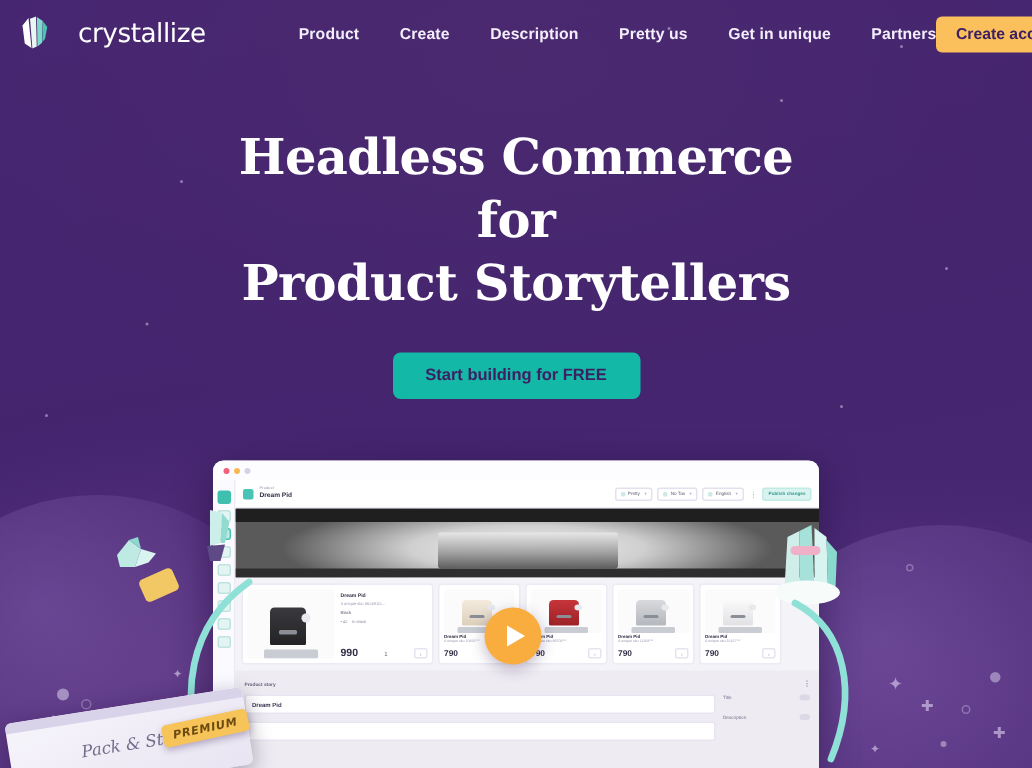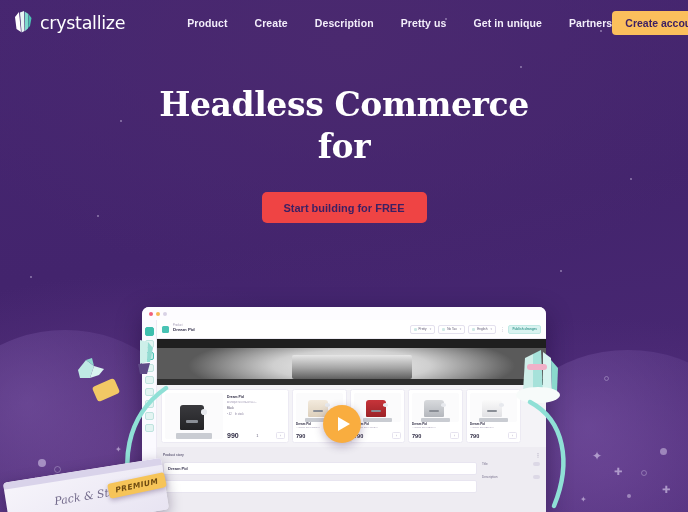--- a/index.html
+++ b/index.html
@@ -38,21 +38,21 @@
   .header {
     position: relative; z-index: 6;
     height: 45px;
     display: flex; align-items: center;
     padding: 0 11px 0 12px;
   }
   .logo { display: flex; align-items: center; gap: 6px; cursor: pointer; }
   .logo-mark { width: 22px; height: 25px; display: block; }
   .logo-word {
     color: #ffffff; font-size: 17.5px; letter-spacing: -0.3px;
-    font-weight: 400; font-family: "DejaVu Sans", sans-serif;
+    font-weight: 400; font-family: "DejaVu Sans", sans-serif; margin-left: 12px;
   }
   .nav {
     display: flex; align-items: center; gap: 27px;
     margin-left: 62px;
   }
   .nav a {
     color: #f3eefb; font-size: 10.5px; font-weight: 700;
     text-decoration: none; letter-spacing: .1px; white-space: nowrap;
   }
   .header-cta { margin-left: auto; display: flex; align-items: center; gap: 8px; }
@@ -75,21 +75,21 @@
   }
   .hero p {
     color: #e4dcf2; font-size: 11.4px; line-height: 1.95;
     max-width: 380px; margin: 20px auto 0;
   }
   .hero-buttons {
     margin-top: 24px;
     display: flex; justify-content: center; gap: 14px;
   }
   .btn-primary {
-    background: #ef4444; color: #3d2063;
+    background: #14b8a6; color: #3d2063;
     font-size: 11px; font-weight: 700;
     border: none; border-radius: 5px;
     height: 31px; padding: 0 22px; cursor: pointer; white-space: nowrap;
   }
   .btn-ghost {
     background: transparent; color: #ffffff;
     font-size: 11px; font-weight: 700;
     border: 1.3px solid #b9a5d8; border-radius: 5px;
     height: 31px; padding: 0 20px; cursor: pointer; white-space: nowrap;
   }
@@ -341,20 +341,21 @@
 
   <div class="header-cta">
     <button class="btn-create">Create account</button>
 
   </div>
 </header>
 
 <section class="hero">
   <h1>
     <span>Headless Commerce for</span><br>
+    <span>Product Storytellers</span>
   </h1>
   <div class="hero-buttons">
     <button class="btn-primary">Start building for FREE</button>
   </div>
 </section>
 
 <div class="mockup-zone">
 
   <svg class="deco" style="left:72px; top:62px; width:46px; height:38px;" viewBox="0 0 46 38">
     <path d="M6 18 L14 8 L22 14 L18 26 L8 26 Z" fill="#bfeae4"></path>

